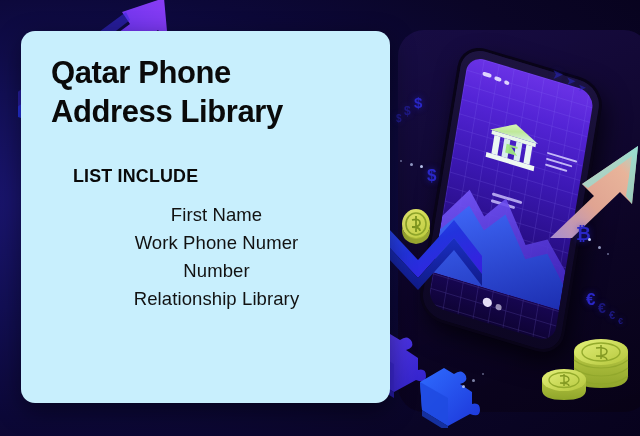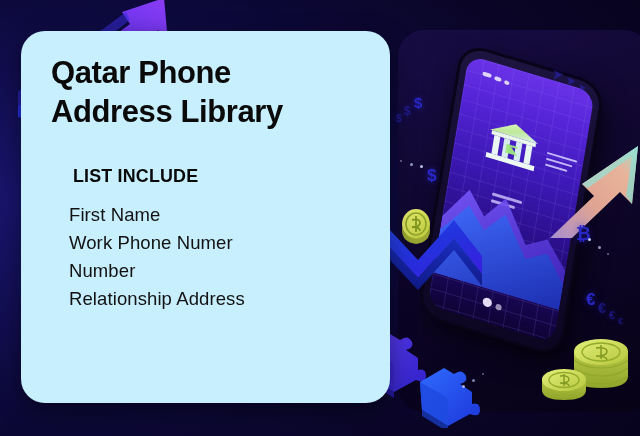--- a/index.html
+++ b/index.html
@@ -80,33 +80,33 @@
   .glyph{
     position:absolute;color:#2a27c8;font-weight:700;
     font-family:"Liberation Sans","DejaVu Sans",sans-serif;
     text-shadow:0 0 6px rgba(40,40,220,.55);
   }
   .glyph.dim{opacity:.55;}
   .gdot{position:absolute;border-radius:50%;background:#c9d6ff;}
   
   .card{
     position:absolute;left:21px;top:31px;width:369px;height:372px;
-    background:#c8effd;border-radius:24px;
+    background:#c8effd;border-radius:14px;
     box-shadow:0 8px 26px rgba(0,0,0,.45);
   }
   .card-inner{padding:22px 26px 0 30px;}
   .headline{
     margin:0;color:#0a0a0a;font-size:31px;line-height:1.26;
     font-weight:700;letter-spacing:-0.4px;
   }
   .subhead{
     margin:34px 0 0 22px;color:#0a0a0a;font-size:19px;font-weight:700;
     letter-spacing:.2px;transform:scaleX(.94);transform-origin:left center;
   }
-  .feature-list{margin:14px 0 0 18px;padding:0;list-style:none;}
+  .feature-list{margin:14px 0 0 18px;padding:0;list-style:none;text-align:center;}
   .feature-list li{
     color:#121212;font-size:18.5px;line-height:1.52;font-weight:400;
     letter-spacing:.1px;
   }
 </style>
 </head>
 <body>
 
 <div id="banner">
 
@@ -317,18 +317,18 @@
         <span>Qatar Phone</span><br>
         <span>Address Library</span>
       </h1>
 
       <div class="subhead">LIST INCLUDE</div>
 
       <ul class="feature-list">
         <li>First Name</li>
         <li>Work Phone Numer</li>
         <li>Number</li>
-        <li>Relationship Address</li>
+        <li>Relationship Library</li>
       </ul>
     </div>
   </div>
 
 </div>
 
 </body></html>

